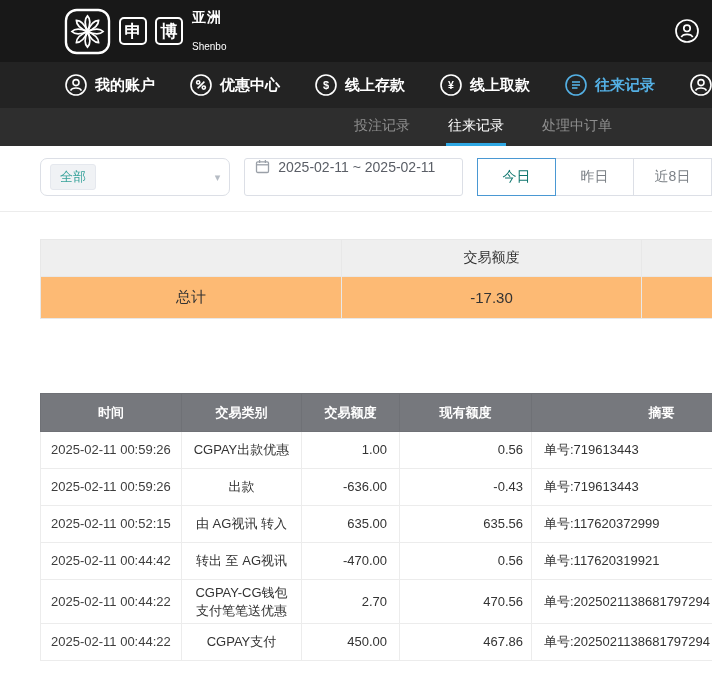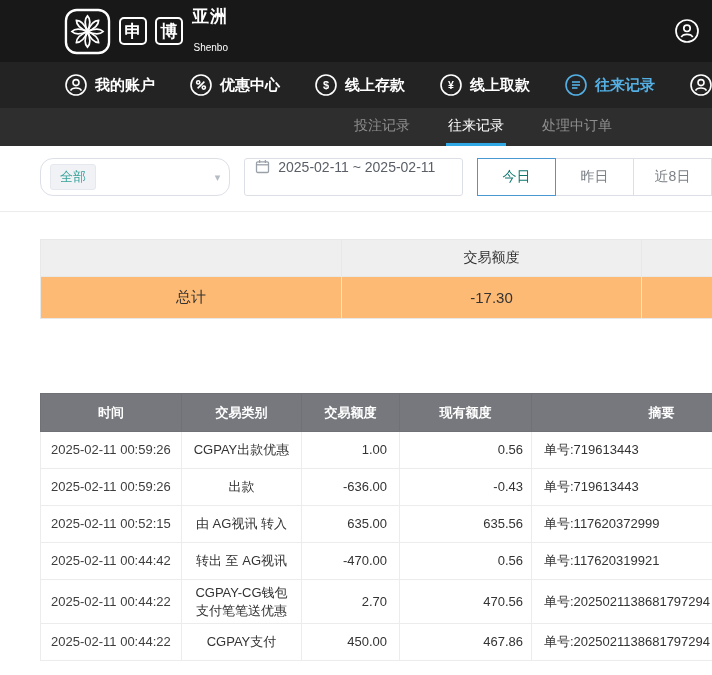--- a/index.html
+++ b/index.html
@@ -12,38 +12,38 @@
   
   .top-header { height:62px; background:#181818; display:flex; align-items:center; padding-left:64px; position:relative; }
   .logo { display:flex; align-items:center; cursor:pointer; }
   .flower-box { width:47px; height:47px; }
   .charbox {
     width:28px; height:28px; border:2px solid #fff; border-radius:5px; color:#fff;
     font-size:17px; font-weight:bold; display:flex; align-items:center; justify-content:center;
     margin-left:8px;
   }
   .brand-right { margin-left:9px; color:#fff; line-height:1.05; }
-  .brand-region { font-size:17px; font-weight:bold; letter-spacing:1px; }
+  .brand-region { font-size:14px; font-weight:bold; letter-spacing:1px; }
   .brand-sub { font-size:10px; text-align:right; margin-top:17px; }
   .account-btn { position:absolute; right:12px; top:18px; cursor:pointer; }
 
   
   .main-nav { height:46px; background:#232323; display:flex; align-items:center; padding-left:64px; gap:34px; overflow:hidden; white-space:nowrap; }
   .nav-item { display:flex; align-items:center; gap:7px; color:#ffffff; font-size:15px; font-weight:bold; cursor:pointer; flex:none; }
   .nav-item.active { color:#54b0e4; }
   .nav-icon { width:24px; height:24px; display:block; }
 
   
   .sub-nav { height:38px; background:#2e2e2e; display:flex; align-items:stretch; padding-left:352px; gap:34px; }
   .tab { color:#8f8f8f; font-size:14px; display:flex; align-items:center; border-bottom:3px solid transparent; padding:0 2px; cursor:pointer;text-align:center; }
   .tab.active { color:#fff; border-bottom-color:#2fa8e4; }
 
   
   .filter-row { display:flex; align-items:center; margin:12px 0 0 40px; gap:14px; }
-  .type-select { width:200px; height:38px; border:1px solid #dcdfe6; border-radius:13px; background:#fff; display:flex; align-items:center; padding:0 9px; cursor:pointer; }
+  .type-select { width:200px; height:38px; border:1px solid #dcdfe6; border-radius:7px; background:#fff; display:flex; align-items:center; padding:0 9px; cursor:pointer; }
   .tag { background:#f0f2f5; border:1px solid #e5e8ee; border-radius:3px; padding:3px 9px; font-size:13px; color:#38a39b; }
   .caret { margin-left:auto; color:#b6bcc4; font-size:11px; }
   .datepicker { width:230px; height:38px; border:1px solid #dcdfe6; border-radius:3px; display:flex; align-items:flex-start; gap:8px; padding:0 10px; font-size:14px; color:#5a5e66; cursor:pointer; background:#fff; }
   .btn-group { display:flex; }
   .qbtn { height:38px; min-width:79px; background:#fff; border:1px solid #dcdfe6; font-size:14px; color:#7b8086; font-family:inherit; cursor:pointer; padding:0 14px; }
   .qbtn + .qbtn { margin-left:-1px; }
   .qbtn.active { border-color:#4a98d3; color:#0f766e; position:relative; z-index:1; }
 
   .divider { height:1px; background:#ececec; margin-top:15px; }
 

